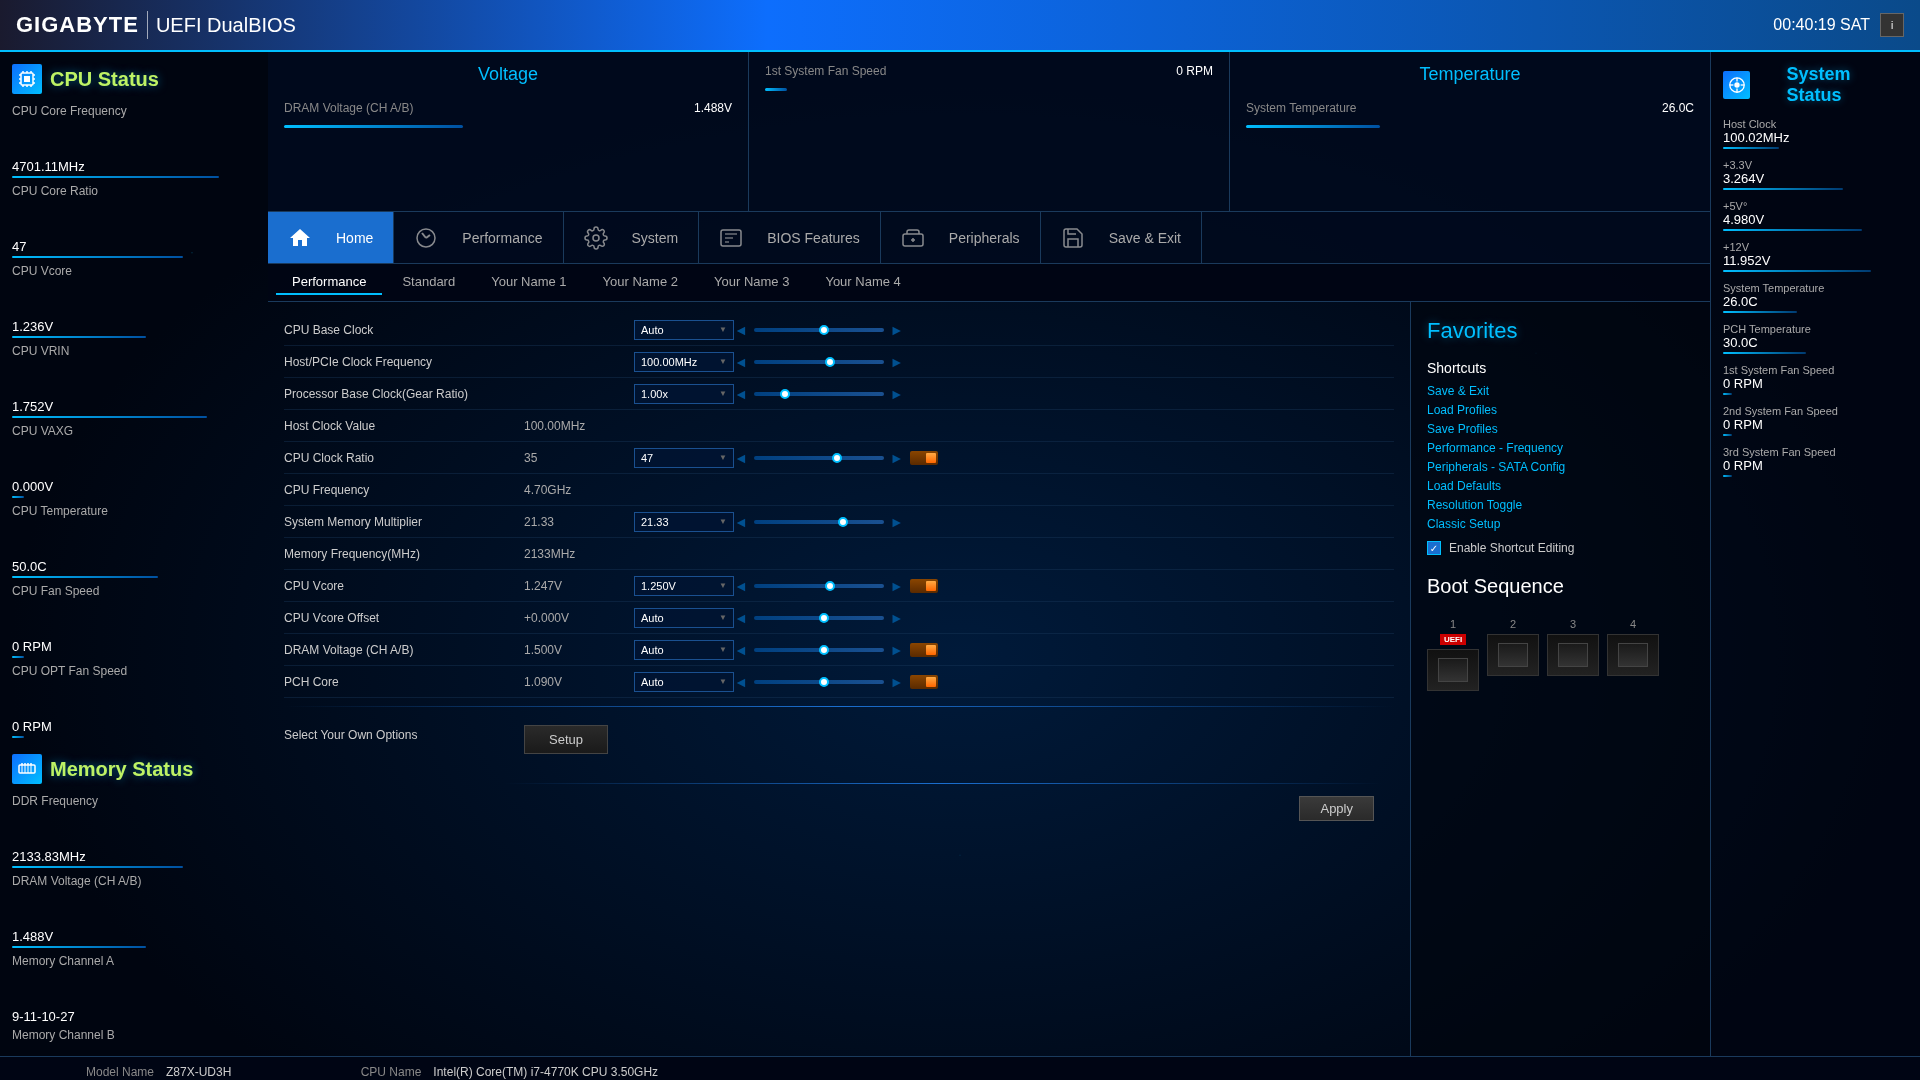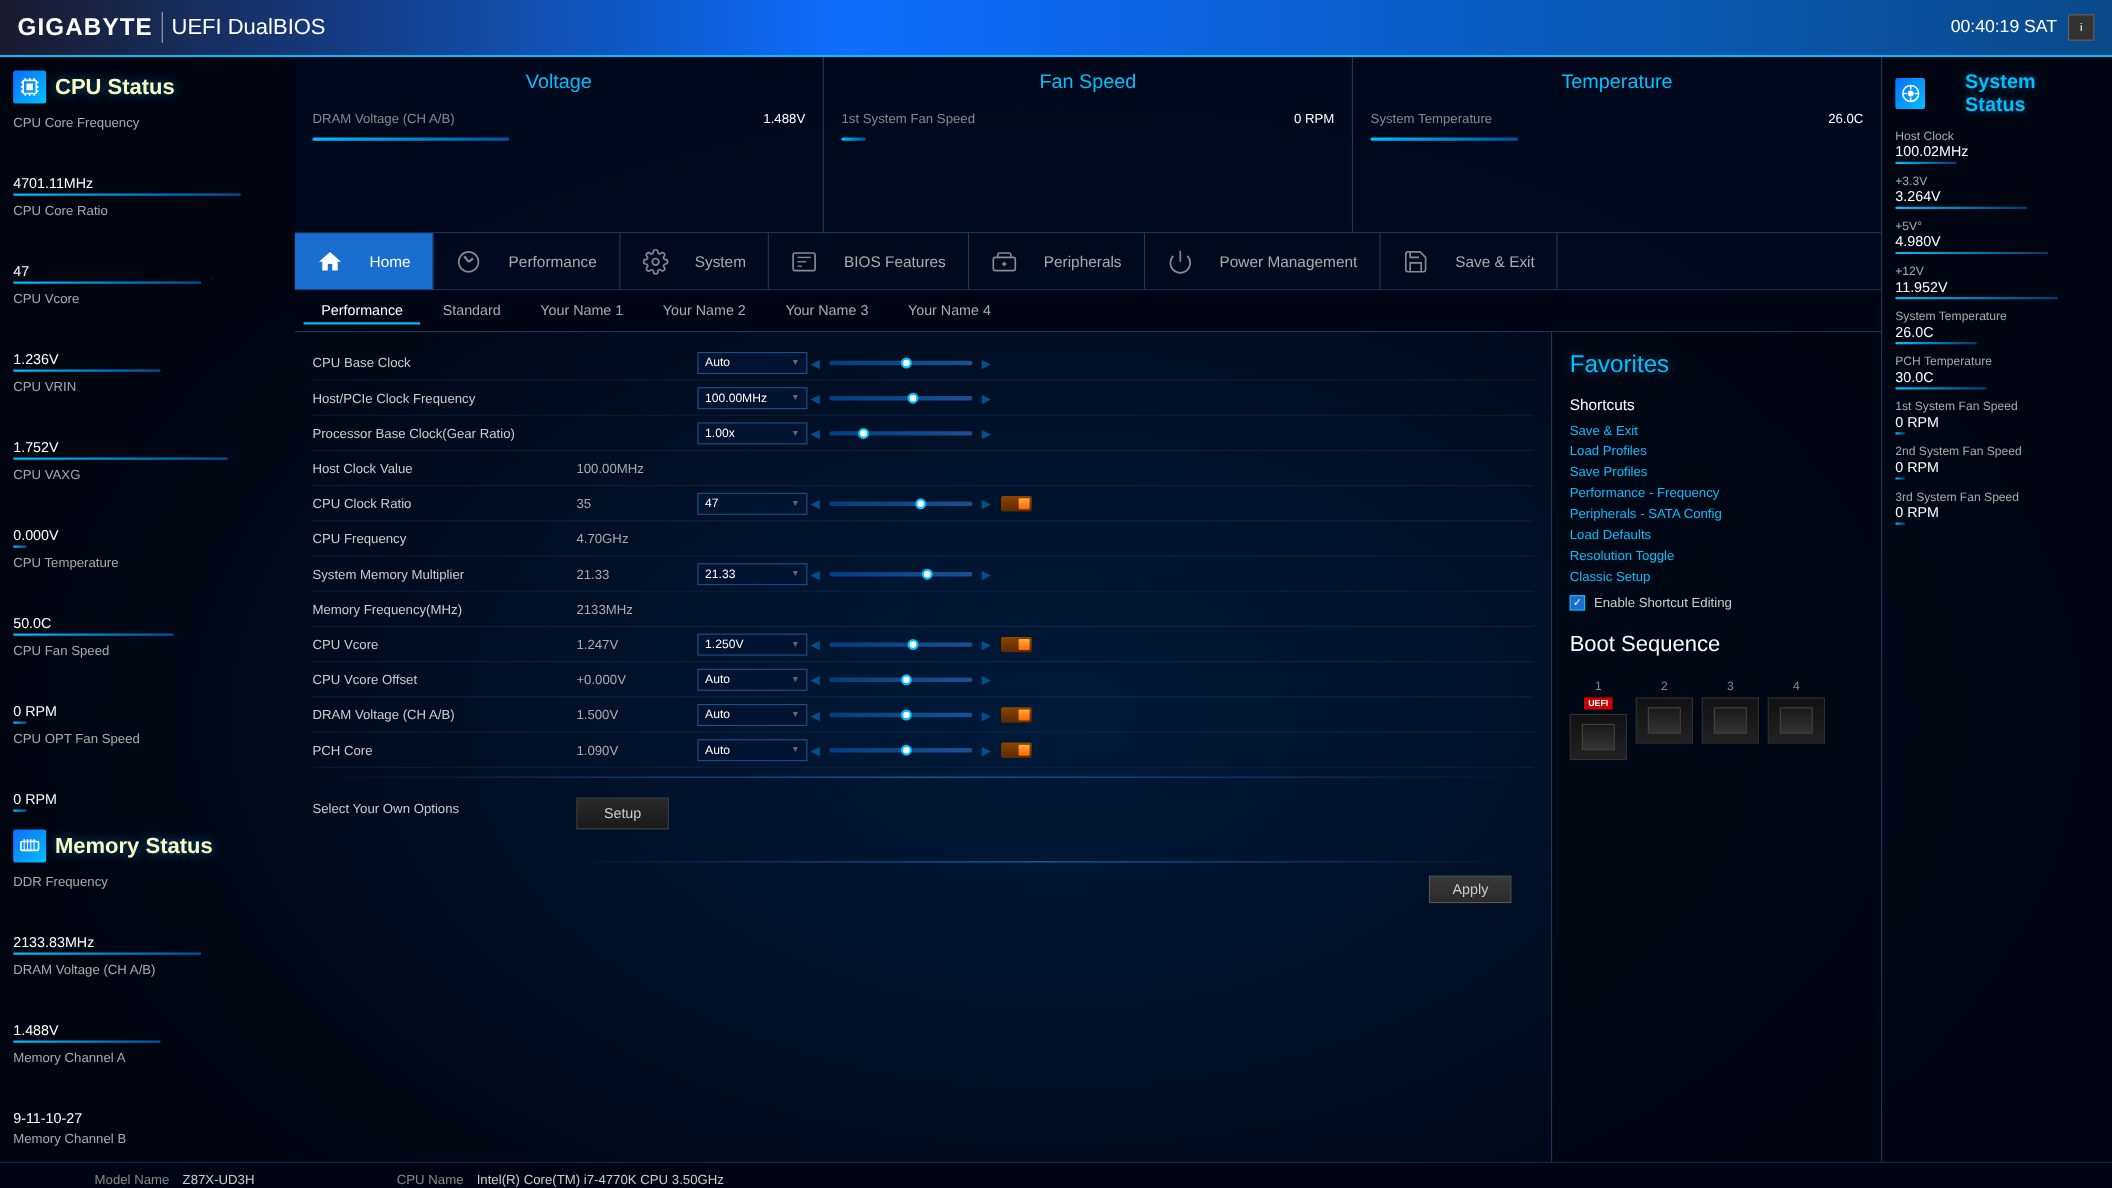--- a/index.html
+++ b/index.html
@@ -106,21 +106,21 @@
       background: linear-gradient(135deg, #0d6efd, #00bfff);
       display: flex;
       align-items: center;
       justify-content: center;
       border-radius: 2px;
     }
     .status-icon svg { width: 20px; height: 20px; fill: #fff; }
     .status-title-text {
       font-size: 20px;
       font-weight: 700;
-      color: #fef9c3;
+      color: #bef264;
       text-shadow: 0 0 10px rgba(0,191,255,0.5);
     }
     .status-row {
       margin-bottom: 4px;
     }
     .status-label {
       color: #aaa;
       font-size: 12px;
     }
     .status-value {
@@ -645,21 +645,20 @@
     <div class="sensor-bar">
       <div class="sensor-section">
         <div class="sensor-title">Voltage</div>
         <div class="sensor-item">
           <span class="sensor-label">DRAM Voltage    (CH A/B)</span>
           <span class="sensor-val">1.488V</span>
         </div>
         <div class="sensor-bar-h" style="width:40%"></div>
       </div>
       <div class="sensor-section">
-        <div class="sensor-title">Fan Speed</div>
         <div class="sensor-item">
           <span class="sensor-label">1st System Fan Speed</span>
           <span class="sensor-val">0 RPM</span>
         </div>
         <div class="sensor-bar-h" style="width:5%"></div>
       </div>
       <div class="sensor-section" style="border-right:none;">
         <div class="sensor-title">Temperature</div>
         <div class="sensor-item">
           <span class="sensor-label">System Temperature</span>
@@ -701,27 +700,20 @@
         <span>BIOS Features</span>
       </div>
       <div class="nav-item">
         <svg class="nav-icon" viewBox="0 0 24 24" fill="none" stroke="currentColor" stroke-width="1.5">
           <rect x="2" y="8" width="20" height="12" rx="2"></rect>
           <path d="M6 8V6a2 2 0 0 1 2-2h8a2 2 0 0 1 2 2v2"></path>
           <line x1="12" y1="12" x2="12" y2="16"></line>
           <line x1="10" y1="14" x2="14" y2="14"></line>
         </svg>
         <span>Peripherals</span>
-      </div>
-      <div class="nav-item">
-        <svg class="nav-icon" viewBox="0 0 24 24" fill="none" stroke="currentColor" stroke-width="1.5">
-          <path d="M18.36 6.64A9 9 0 1 1 5.64 6.64"></path>
-          <line x1="12" y1="2" x2="12" y2="12"></line>
-        </svg>
-        <span>Power Management</span>
       </div>
       <div class="nav-item">
         <svg class="nav-icon" viewBox="0 0 24 24" fill="none" stroke="currentColor" stroke-width="1.5">
           <path d="M19 21H5a2 2 0 0 1-2-2V5a2 2 0 0 1 2-2h11l5 5v11a2 2 0 0 1-2 2z"></path>
           <polyline points="17 21 17 13 7 13 7 21"></polyline>
           <polyline points="7 3 7 8 15 8"></polyline>
         </svg>
         <span>Save &amp; Exit</span>
       </div>
     </div>

